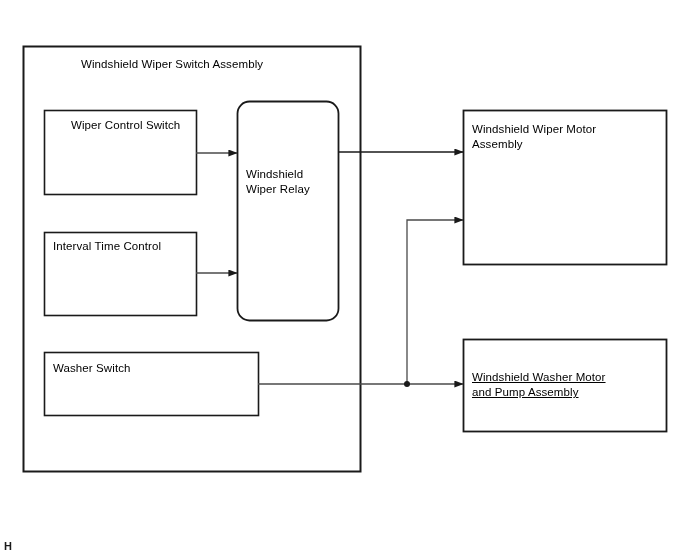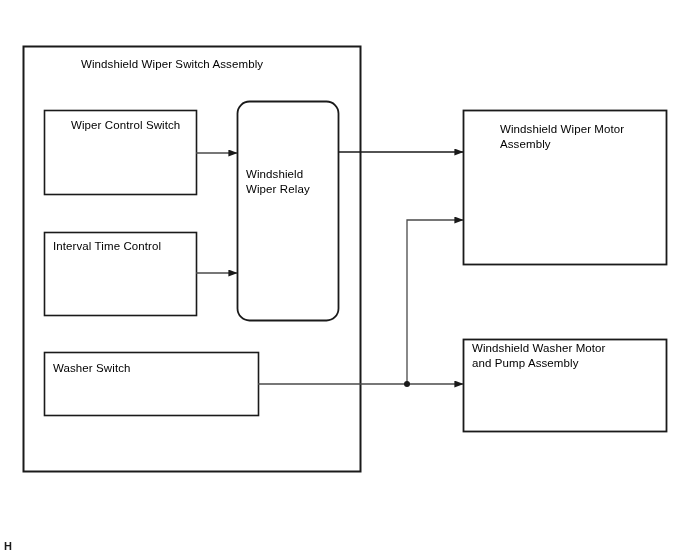--- a/index.html
+++ b/index.html
@@ -97,21 +97,21 @@
 
   <div class="box-label" style="left:71px; top:118px;">Wiper Control Switch</div>
 
   <div class="box-label" style="left:53px; top:239px;">Interval Time Control</div>
 
   <div class="box-label" style="left:53px; top:361px;">Washer Switch</div>
 
   <div class="box-label" style="left:246px; top:119px;margin-top:48px;">Windshield
 Wiper Relay</div>
 
-  <div class="box-label" style="left:472px; top:122px;margin-left:28px;">Windshield Wiper Motor
+  <div class="box-label" style="left:472px; top:122px;">Windshield Wiper Motor
 Assembly</div>
 
-  <div class="box-label" style="left:472px; top:341px;">Windshield Washer Motor
+  <div class="box-label" style="left:472px; top:370px;text-decoration:underline;">Windshield Washer Motor
 and Pump Assembly</div>
 
   <div class="corner-mark" style="left:4px; top:540px;">H</div>
 
 </div>
 
 </body></html>

